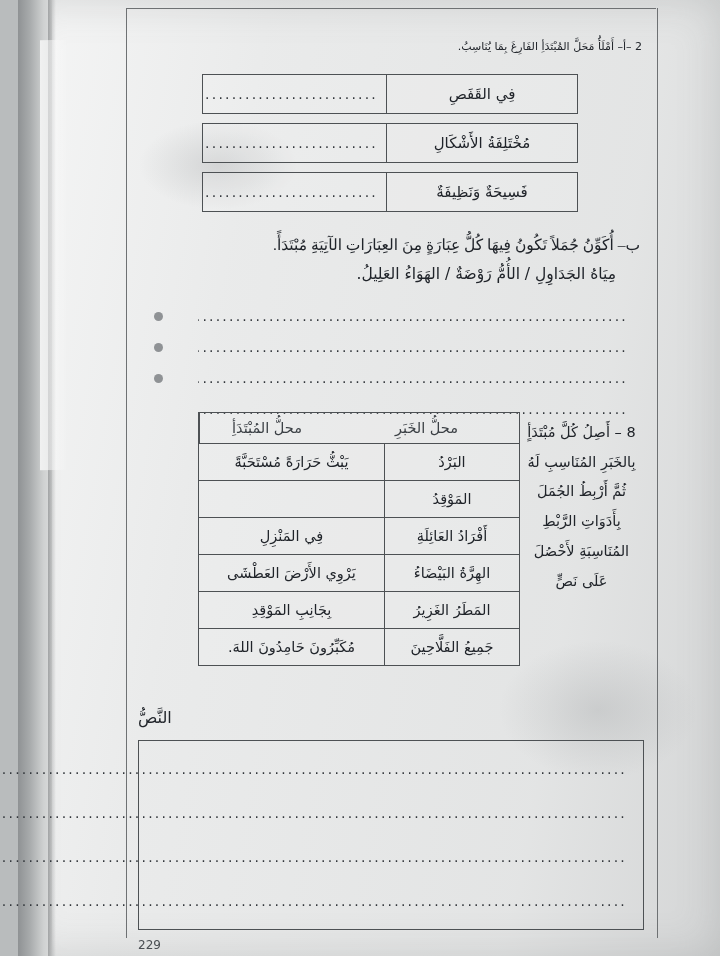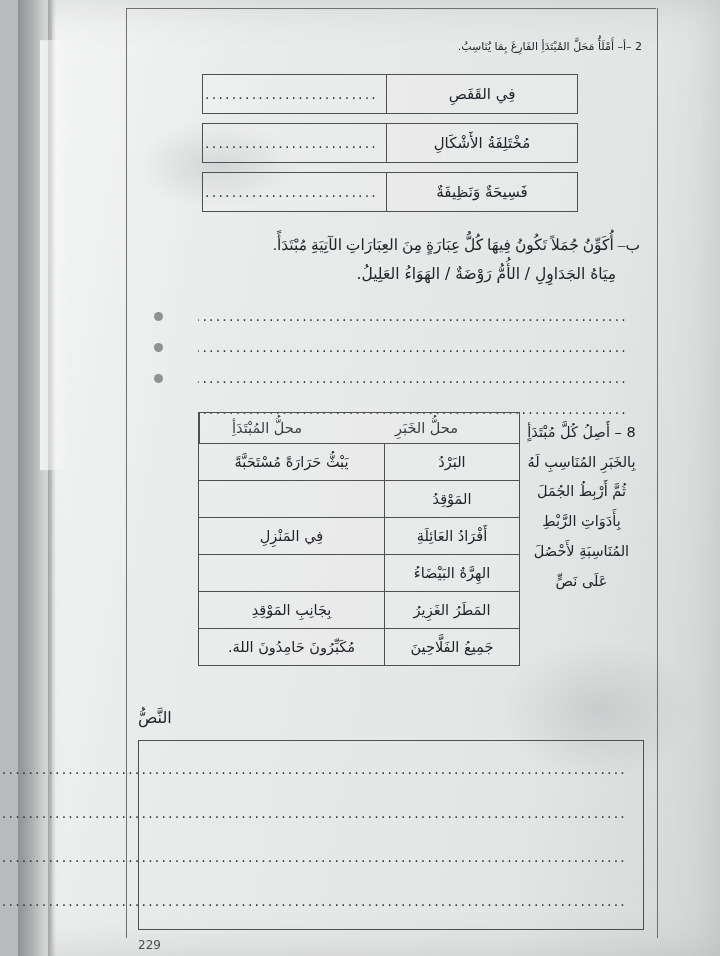--- a/index.html
+++ b/index.html
@@ -341,20 +341,21 @@
       </div>
       <div class="r">
         <div class="c right">المَوْقِدُ</div>
       </div>
       <div class="r">
         <div class="c right">أَفْرَادُ العَائِلَةِ</div>
         <div class="c">فِي المَنْزِلِ</div>
       </div>
       <div class="r">
         <div class="c right">الهِرَّةُ البَيْضَاءُ</div>
+        <div class="c">يَرْوِي الأَرْضَ العَطْشَى</div>
       </div>
       <div class="r">
         <div class="c right">المَطَرُ الغَزِيرُ</div>
         <div class="c">بِجَانِبِ المَوْقِدِ</div>
       </div>
       <div class="r">
         <div class="c right">جَمِيعُ الفَلَّاحِينَ</div>
         <div class="c">مُكَبِّرُونَ حَامِدُونَ اللهَ.</div>
       </div>
     </div>

